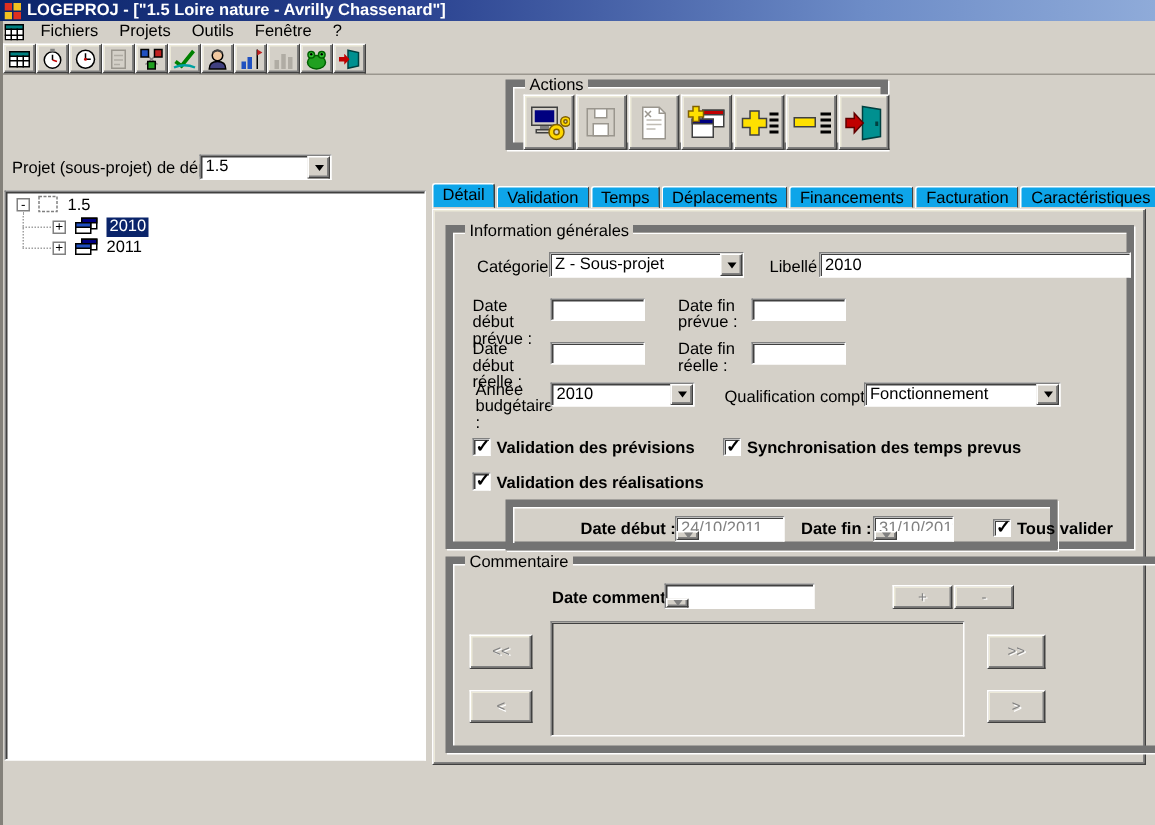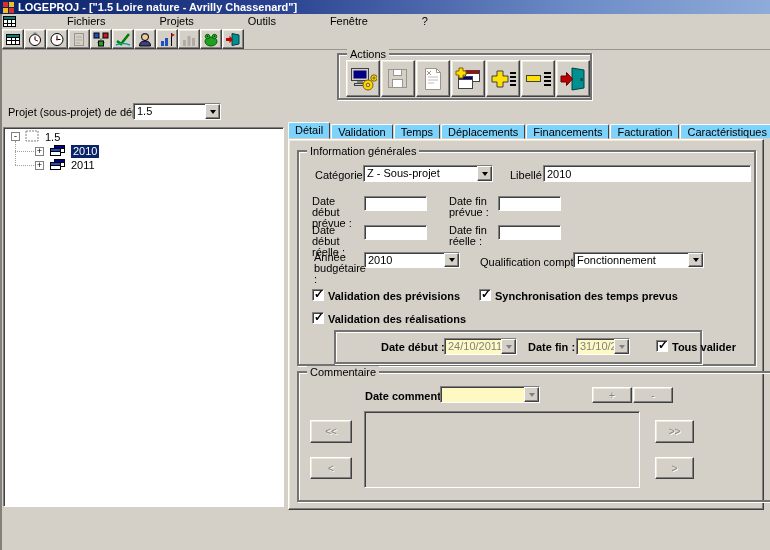--- a/index.html
+++ b/index.html
@@ -18,38 +18,38 @@
     background:#d4d0c8; border:1px solid;
     border-color:#ffffff #404040 #404040 #ffffff;
     box-shadow: inset -1px -1px 0 #808080, inset 1px 1px 0 #ece9d8;
   }
   .sunken-f {
     background:#d4d0c8; border:1px solid;
     border-color:#808080 #ffffff #ffffff #808080;
     box-shadow: inset 1px 1px 0 #404040;
   }
   .groupbox {
-    position:absolute; border:2px solid #737373;
+    position:absolute; border:5px solid #737373;
     box-shadow: 1px 1px 0 #ffffff, inset 1px 1px 0 #ffffff;
   }
   .grouplabel {
     position:absolute; top:-7px; left:8px; background:#d4d0c8;
     padding:0 3px; line-height:12px; white-space:nowrap;
   }
 
   
   .titlebar {
     position:absolute; left:0; top:0; width:770px; height:14px;
     background:linear-gradient(90deg, #0a246a 0%, #29418f 35%, #6d8cc7 75%, #8fabd9 100%);
     display:flex; align-items:center; gap:4px; padding:0 3px;
   }
   .title-text { color:#fff; font-weight:bold; font-size:11px; line-height:14px; }
   .menubar {
     position:absolute; left:0; top:14px; width:758px; height:14px;
-    display:flex; align-items:center;gap:40px;
+    display:flex; align-items:center;
   }
   .menu-item { padding:0 7px; line-height:14px; cursor:default; }
   .toolbar {
     position:absolute; left:0; top:28px; width:770px; height:22px;
     border-bottom:1px solid #9a968e; padding:1px 0 0 2px;
     display:flex; gap:0;
   }
   .tb-btn {
     width:22px; height:20px; display:flex; align-items:center; justify-content:center;
   }
@@ -58,34 +58,34 @@
   .act-btn { position:absolute; width:34px; height:37px; display:flex; align-items:center; justify-content:center; }
 
   
   .combo { position:absolute; display:flex; background:#fff; border:1px solid;
     border-color:#808080 #ffffff #ffffff #808080; box-shadow: inset 1px 1px 0 #404040; }
   .combo .cfield { flex:1; padding:1px 3px; overflow:hidden; white-space:nowrap; line-height:13px; }
   .combo .cbtn { width:15px; background:#d4d0c8; border:1px solid;
     border-color:#ffffff #404040 #404040 #ffffff; box-shadow: inset -1px -1px 0 #808080;
     display:flex; align-items:center; justify-content:center; }
   .tri { width:0; height:0; border-left:3px solid transparent; border-right:3px solid transparent; border-top:4px solid #000; }
-  .combo.disabled { background:#fef9c3; }
+  .combo.disabled { background:#ffffff;flex-direction:column; }
   .combo.disabled .cfield { color:#808080; }
   .combo.disabled .tri { border-top-color:#808080; }
   .edit { position:absolute; background:#fff; border:1px solid;
     border-color:#808080 #ffffff #ffffff #808080; box-shadow: inset 1px 1px 0 #404040;
     font:11px "Liberation Sans", sans-serif; padding:0 3px; outline:none; }
   .cb { position:absolute; width:12px; height:12px; background:#fff; border:1px solid;
     border-color:#808080 #ffffff #ffffff #808080; box-shadow: inset 1px 1px 0 #404040; }
   .cb.checked::after { content:"✓"; position:absolute; left:1px; top:-3px; font-size:12px; font-weight:bold; color:#000; }
 
   
   .tabstrip { position:absolute; left:288px; top:124px; height:15px; display:flex; align-items:flex-end; z-index:3; }
   .tab {
-    height:15px; padding:1px 6px 0; margin-right:1px; background:#7dd3fc;
+    height:15px; padding:1px 6px 0; margin-right:1px; background:#0ea5e9;
     border:1px solid; border-color:#ffffff #404040 #d4d0c8 #ffffff;
     border-top-left-radius:2px; border-top-right-radius:2px; line-height:13px; cursor:default;
   }
   .tab.active { height:17px; margin-top:-2px; position:relative; z-index:5; }
   .panel {
     position:absolute; left:288px; top:139px; width:476px; height:371px; z-index:1;
     background:#d4d0c8; border:1px solid; border-color:#ffffff #404040 #404040 #ffffff;
     box-shadow: inset -1px -1px 0 #808080, inset 1px 1px 0 #ece9d8;
   }
 

